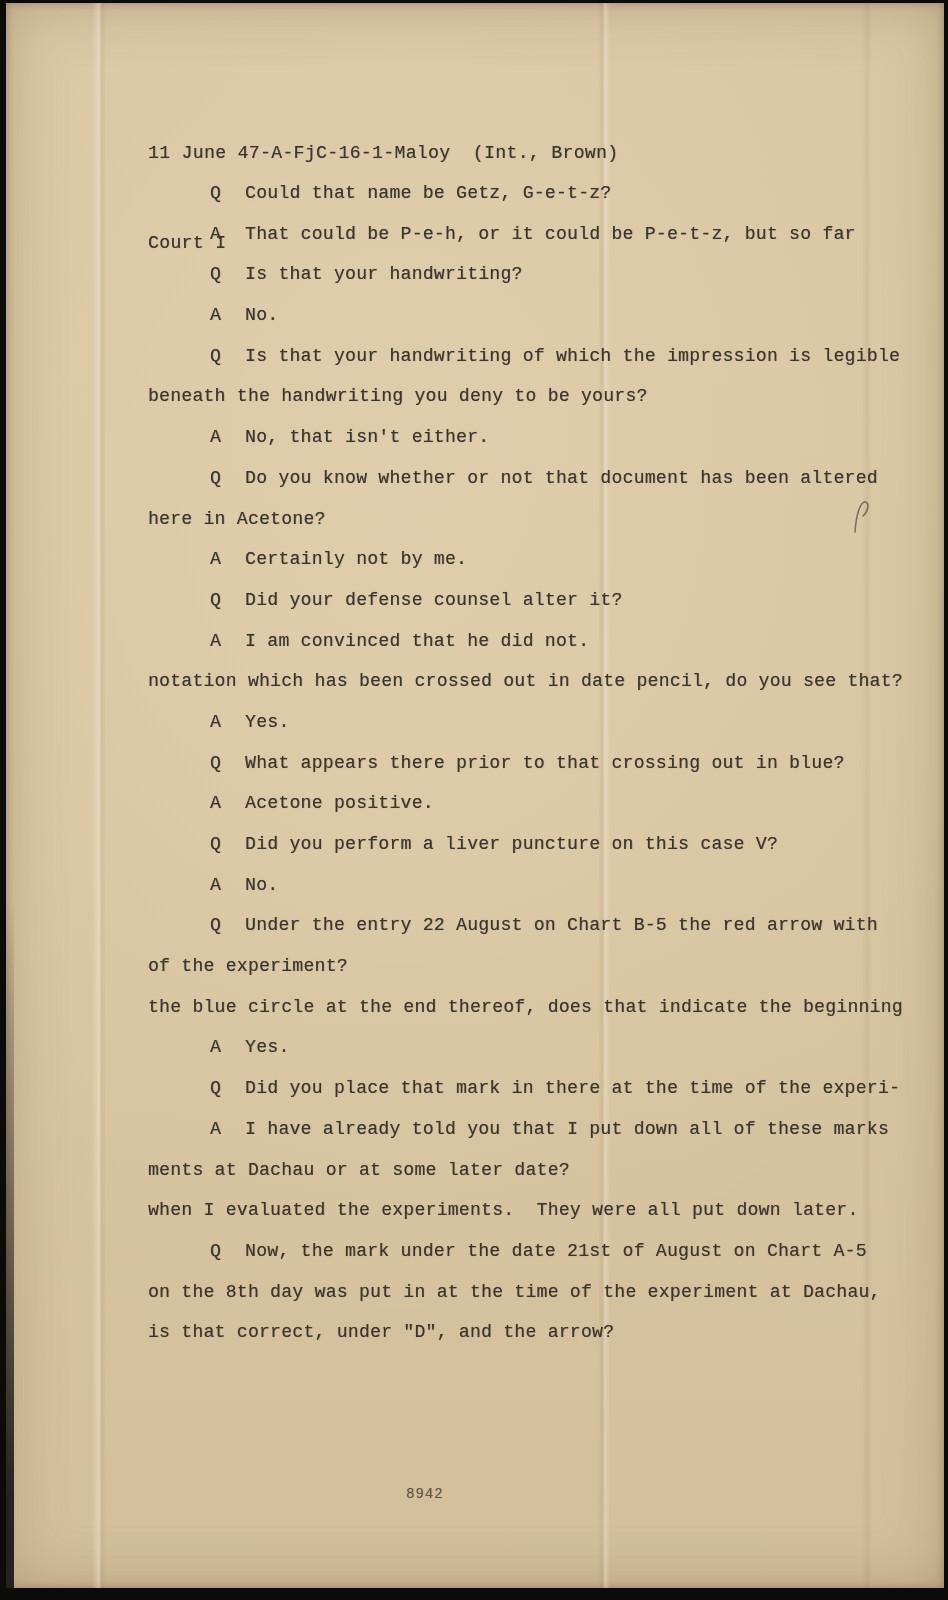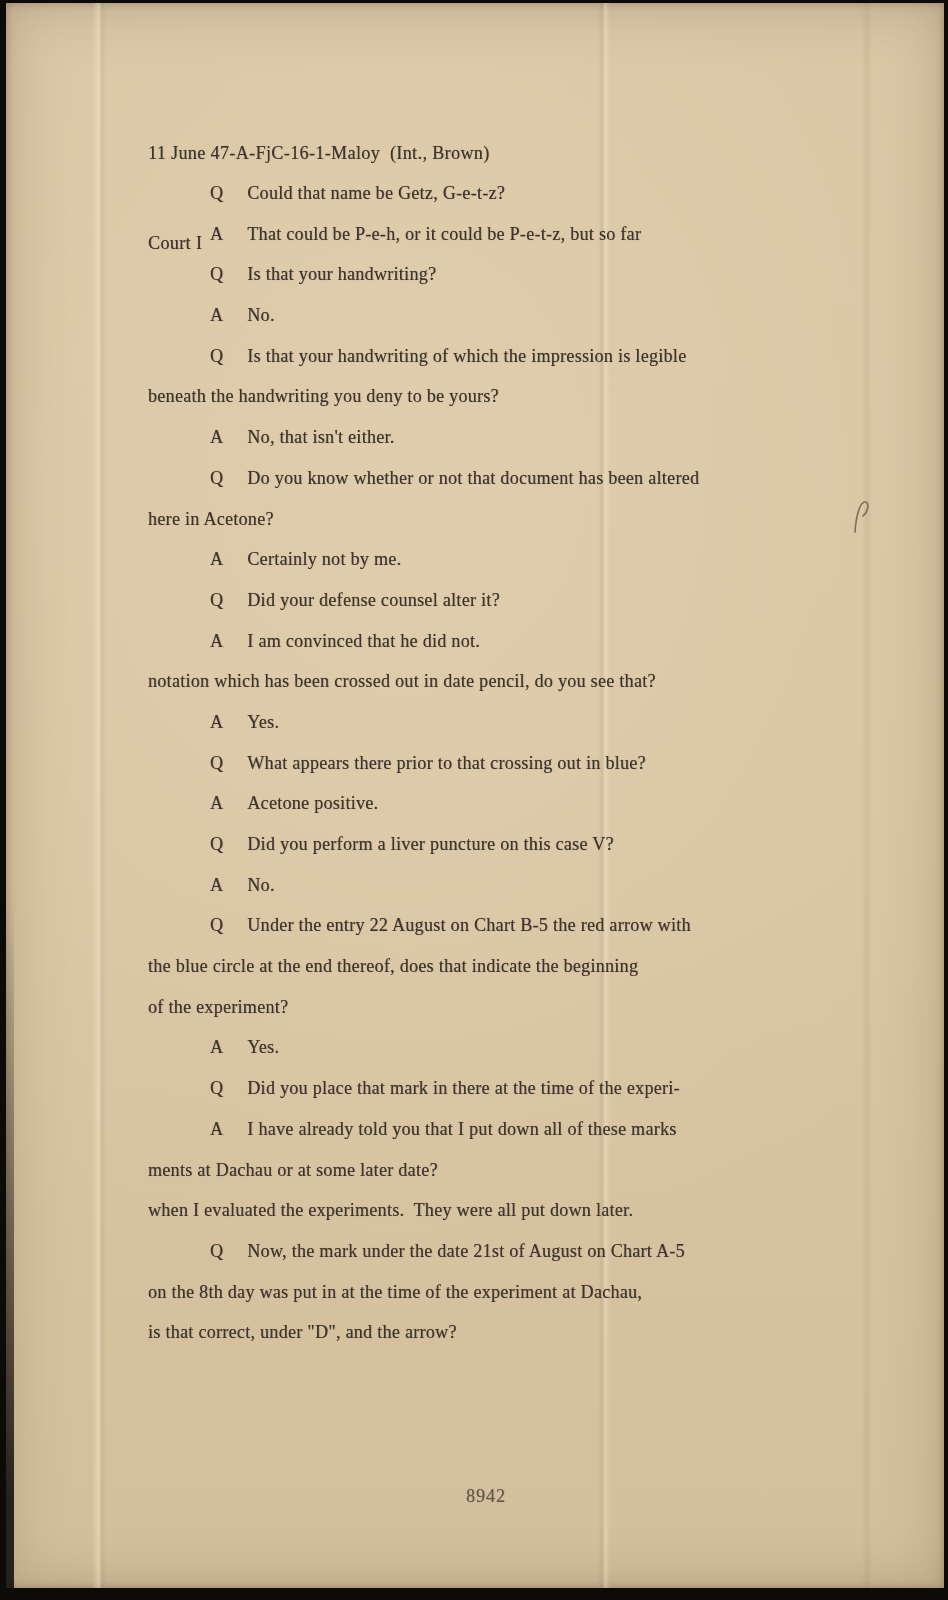--- a/index.html
+++ b/index.html
@@ -6,21 +6,21 @@
     margin: 0;
     padding: 0;
     background: #0d0b08;
   }
   .scan {
     position: relative;
     width: 948px;
     height: 1600px;
     background: #0d0b08;
     overflow: hidden;
-    font-family: Liberation Serif, serif;
+    font-family: Liberation Mono, monospace;
   }
   
   .paper {
     position: absolute;
     left: 6px;
     top: 3px;
     width: 938px;
     height: 1585px;
     background:
       radial-gradient(ellipse 120% 90% at 42% 30%, rgba(235,220,190,0.35) 0%, rgba(0,0,0,0) 60%),
@@ -94,22 +94,22 @@
   .speaker {
     display: inline-block;
     margin-right: 24px;
   }
 
   .page-number {
     position: absolute;
     left: 406px;
     top: 1486px;
     width: 100px;
-    text-align: right;
-    font-size: 18px;
+    text-align: left;
+    font-size: 14px;
     letter-spacing: 1px;
     opacity: 0.75;
   }
 
   .pen-mark {
     position: absolute;
     left: 852px;
     top: 498px;
     width: 22px;
     height: 38px;
@@ -144,22 +144,22 @@
       <div class="t-line first"><span class="speaker">A</span>Certainly not by me.</div>
       <div class="t-line first"><span class="speaker">Q</span>Did your defense counsel alter it?</div>
       <div class="t-line first"><span class="speaker">A</span>I am convinced that he did not.</div>
       <div class="t-line">notation which has been crossed out in date pencil, do you see that?</div>
       <div class="t-line first"><span class="speaker">A</span>Yes.</div>
       <div class="t-line first"><span class="speaker">Q</span>What appears there prior to that crossing out in blue?</div>
       <div class="t-line first"><span class="speaker">A</span>Acetone positive.</div>
       <div class="t-line first"><span class="speaker">Q</span>Did you perform a liver puncture on this case V?</div>
       <div class="t-line first"><span class="speaker">A</span>No.</div>
       <div class="t-line first"><span class="speaker">Q</span>Under the entry 22 August on Chart B-5 the red arrow with</div>
+      <div class="t-line">of the experiment?</div>
       <div class="t-line">the blue circle at the end thereof, does that indicate the beginning</div>
-      <div class="t-line">of the experiment?</div>
       <div class="t-line first"><span class="speaker">A</span>Yes.</div>
       <div class="t-line first"><span class="speaker">Q</span>Did you place that mark in there at the time of the experi-</div>
       <div class="t-line first"><span class="speaker">A</span>I have already told you that I put down all of these marks</div>
       <div class="t-line">ments at Dachau or at some later date?</div>
       <div class="t-line">when I evaluated the experiments.  They were all put down later.</div>
       <div class="t-line first"><span class="speaker">Q</span>Now, the mark under the date 21st of August on Chart A-5</div>
       <div class="t-line">on the 8th day was put in at the time of the experiment at Dachau,</div>
       <div class="t-line">is that correct, under "D", and the arrow?</div>
     </div>
 

